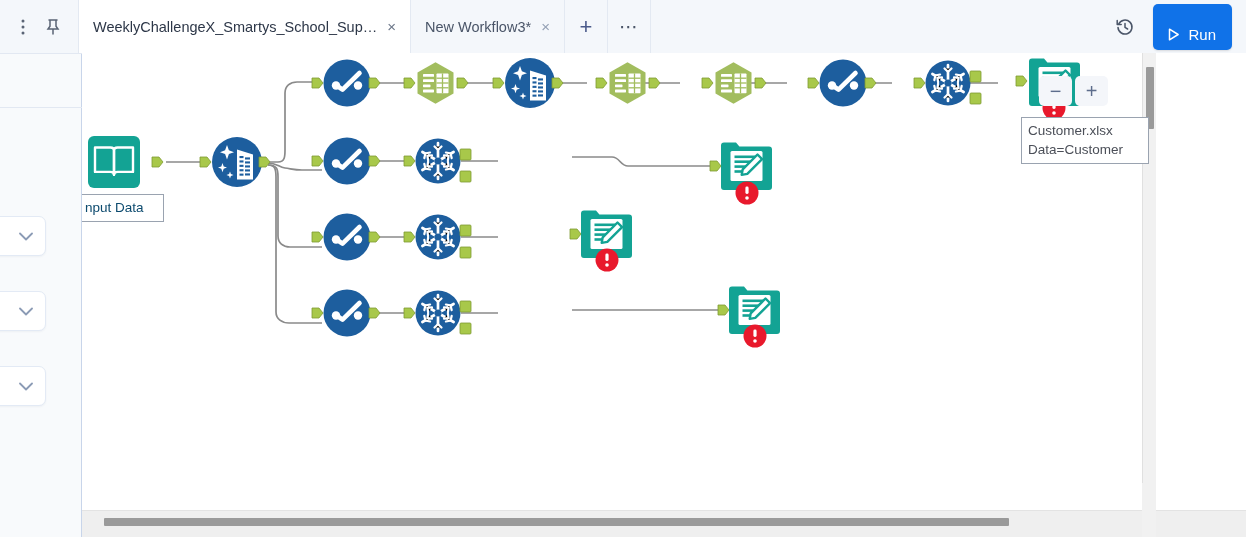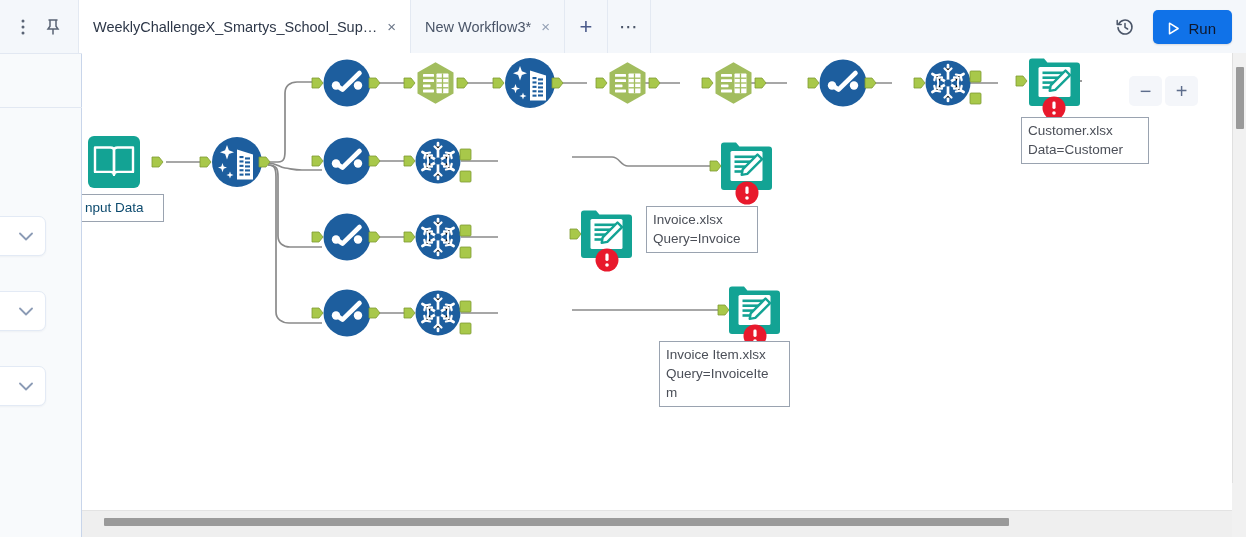--- a/index.html
+++ b/index.html
@@ -2,21 +2,21 @@
 <html><head>
 <meta charset="utf-8">
 <style>
   html,body{margin:0;padding:0;}
   body{
     width:1246px;height:537px;overflow:hidden;
     font-family:"Liberation Sans","DejaVu Sans",sans-serif;
     background:#f7f9fc;color:#31394d;
     -webkit-font-smoothing:antialiased;
   }
-  #app{position:relative;width:1246px;height:537px;}
+  #app{position:relative;width:1156px;height:537px;}
 
   
   .tabbar{
     position:absolute;left:0;top:0;width:1246px;height:53px;
     background:#f4f7fb;border-bottom:1px solid #dfe5ef;
     display:flex;align-items:stretch;
   }
   .tb-left{display:flex;align-items:center;gap:0;padding-left:8px;}
   .icon-btn{
     width:30px;height:34px;display:flex;align-items:center;justify-content:center;
@@ -46,22 +46,22 @@
     width:42px;height:53px;font-size:19px;color:#4a5568;cursor:pointer;
     letter-spacing:1px;border-right:1px solid #e3e9f2;
   }
   .tb-right{
     margin-left:auto;display:flex;align-items:center;gap:14px;padding-right:14px;
   }
   .hist-icon{width:28px;height:28px;display:flex;align-items:center;justify-content:center;
     color:#4a5568;cursor:pointer;}
   .run-btn{
     display:flex;align-items:center;gap:7px;
-    background:#1072e8;color:#0f172a;border-radius:5px;
-    padding:4px 16px 0 13px;height:30px;font-size:15px;cursor:pointer;
+    background:#1072e8;color:#ffffff;border-radius:5px;
+    padding:16px 16px 0 13px;height:30px;font-size:15px;cursor:pointer;
     box-shadow:0 1px 2px rgba(0,0,0,.12);
   }
 
   
   .sidebar{
     position:absolute;left:0;top:53px;width:82px;height:484px;
     background:#f8fafc;border-right:1px solid #c8d5ea;
     box-sizing:border-box;
   }
   .sb-top-rule{position:absolute;left:0;top:0;width:82px;height:1px;background:#e2e8f2;}
@@ -450,31 +450,22 @@
 
     <div class="lbl plain" style="left:-4px;top:141px;width:86px;">
       <div>nput Data</div>
     </div>
 
     <div class="lbl" style="left:939px;top:64px;width:128px;">
       <div>Customer.xlsx</div>
       <div>Data=Customer</div>
     </div>
 
-    <div class="lbl" style="left:564px;top:153px;width:112px;">
-      <div>Invoice.xlsx</div>
-      <div>Query=Invoice</div>
-    </div>
-
-
-    <div class="lbl" style="left:577px;top:288px;width:131px;">
-      <div>Invoice Item.xlsx</div>
-      <div>Query=InvoiceIte</div>
-      <div>m</div>
-    </div>
+
+
   </div>
 
   <div class="zoomctl">
     <div>−</div>
     <div>+</div>
   </div>
 
   <div class="vscroll">
     <div class="thumb"></div>
   </div>

